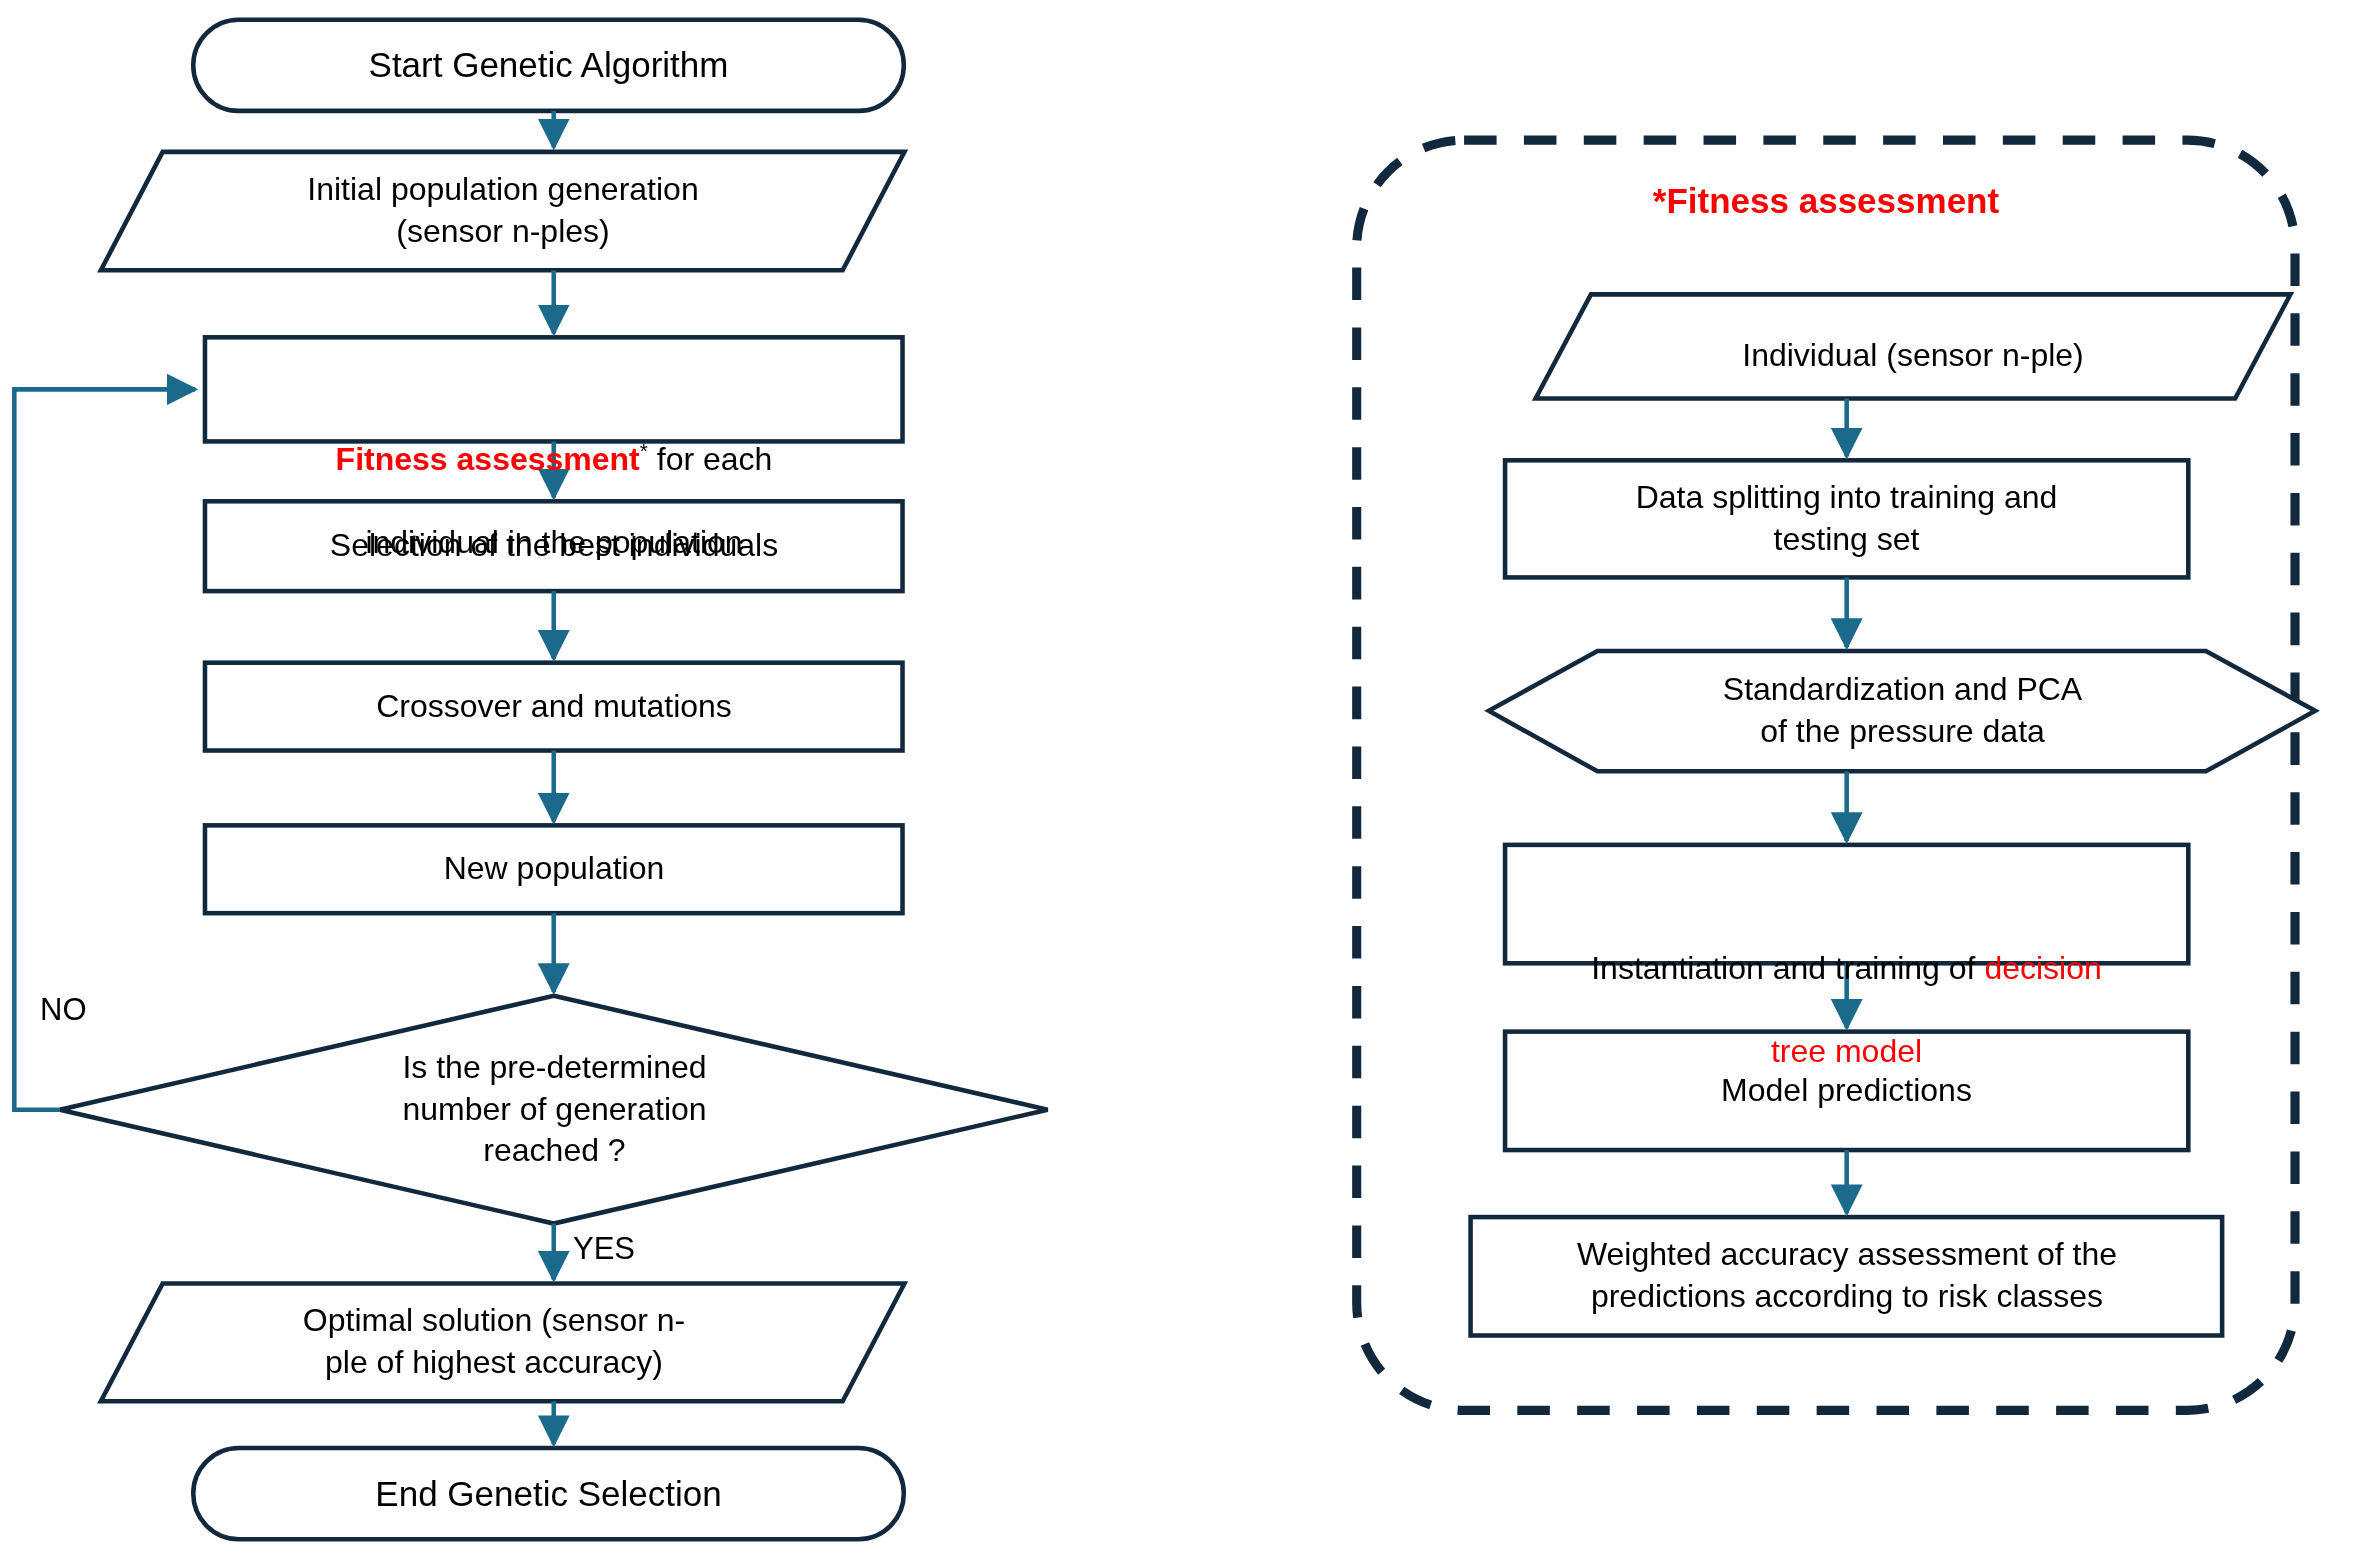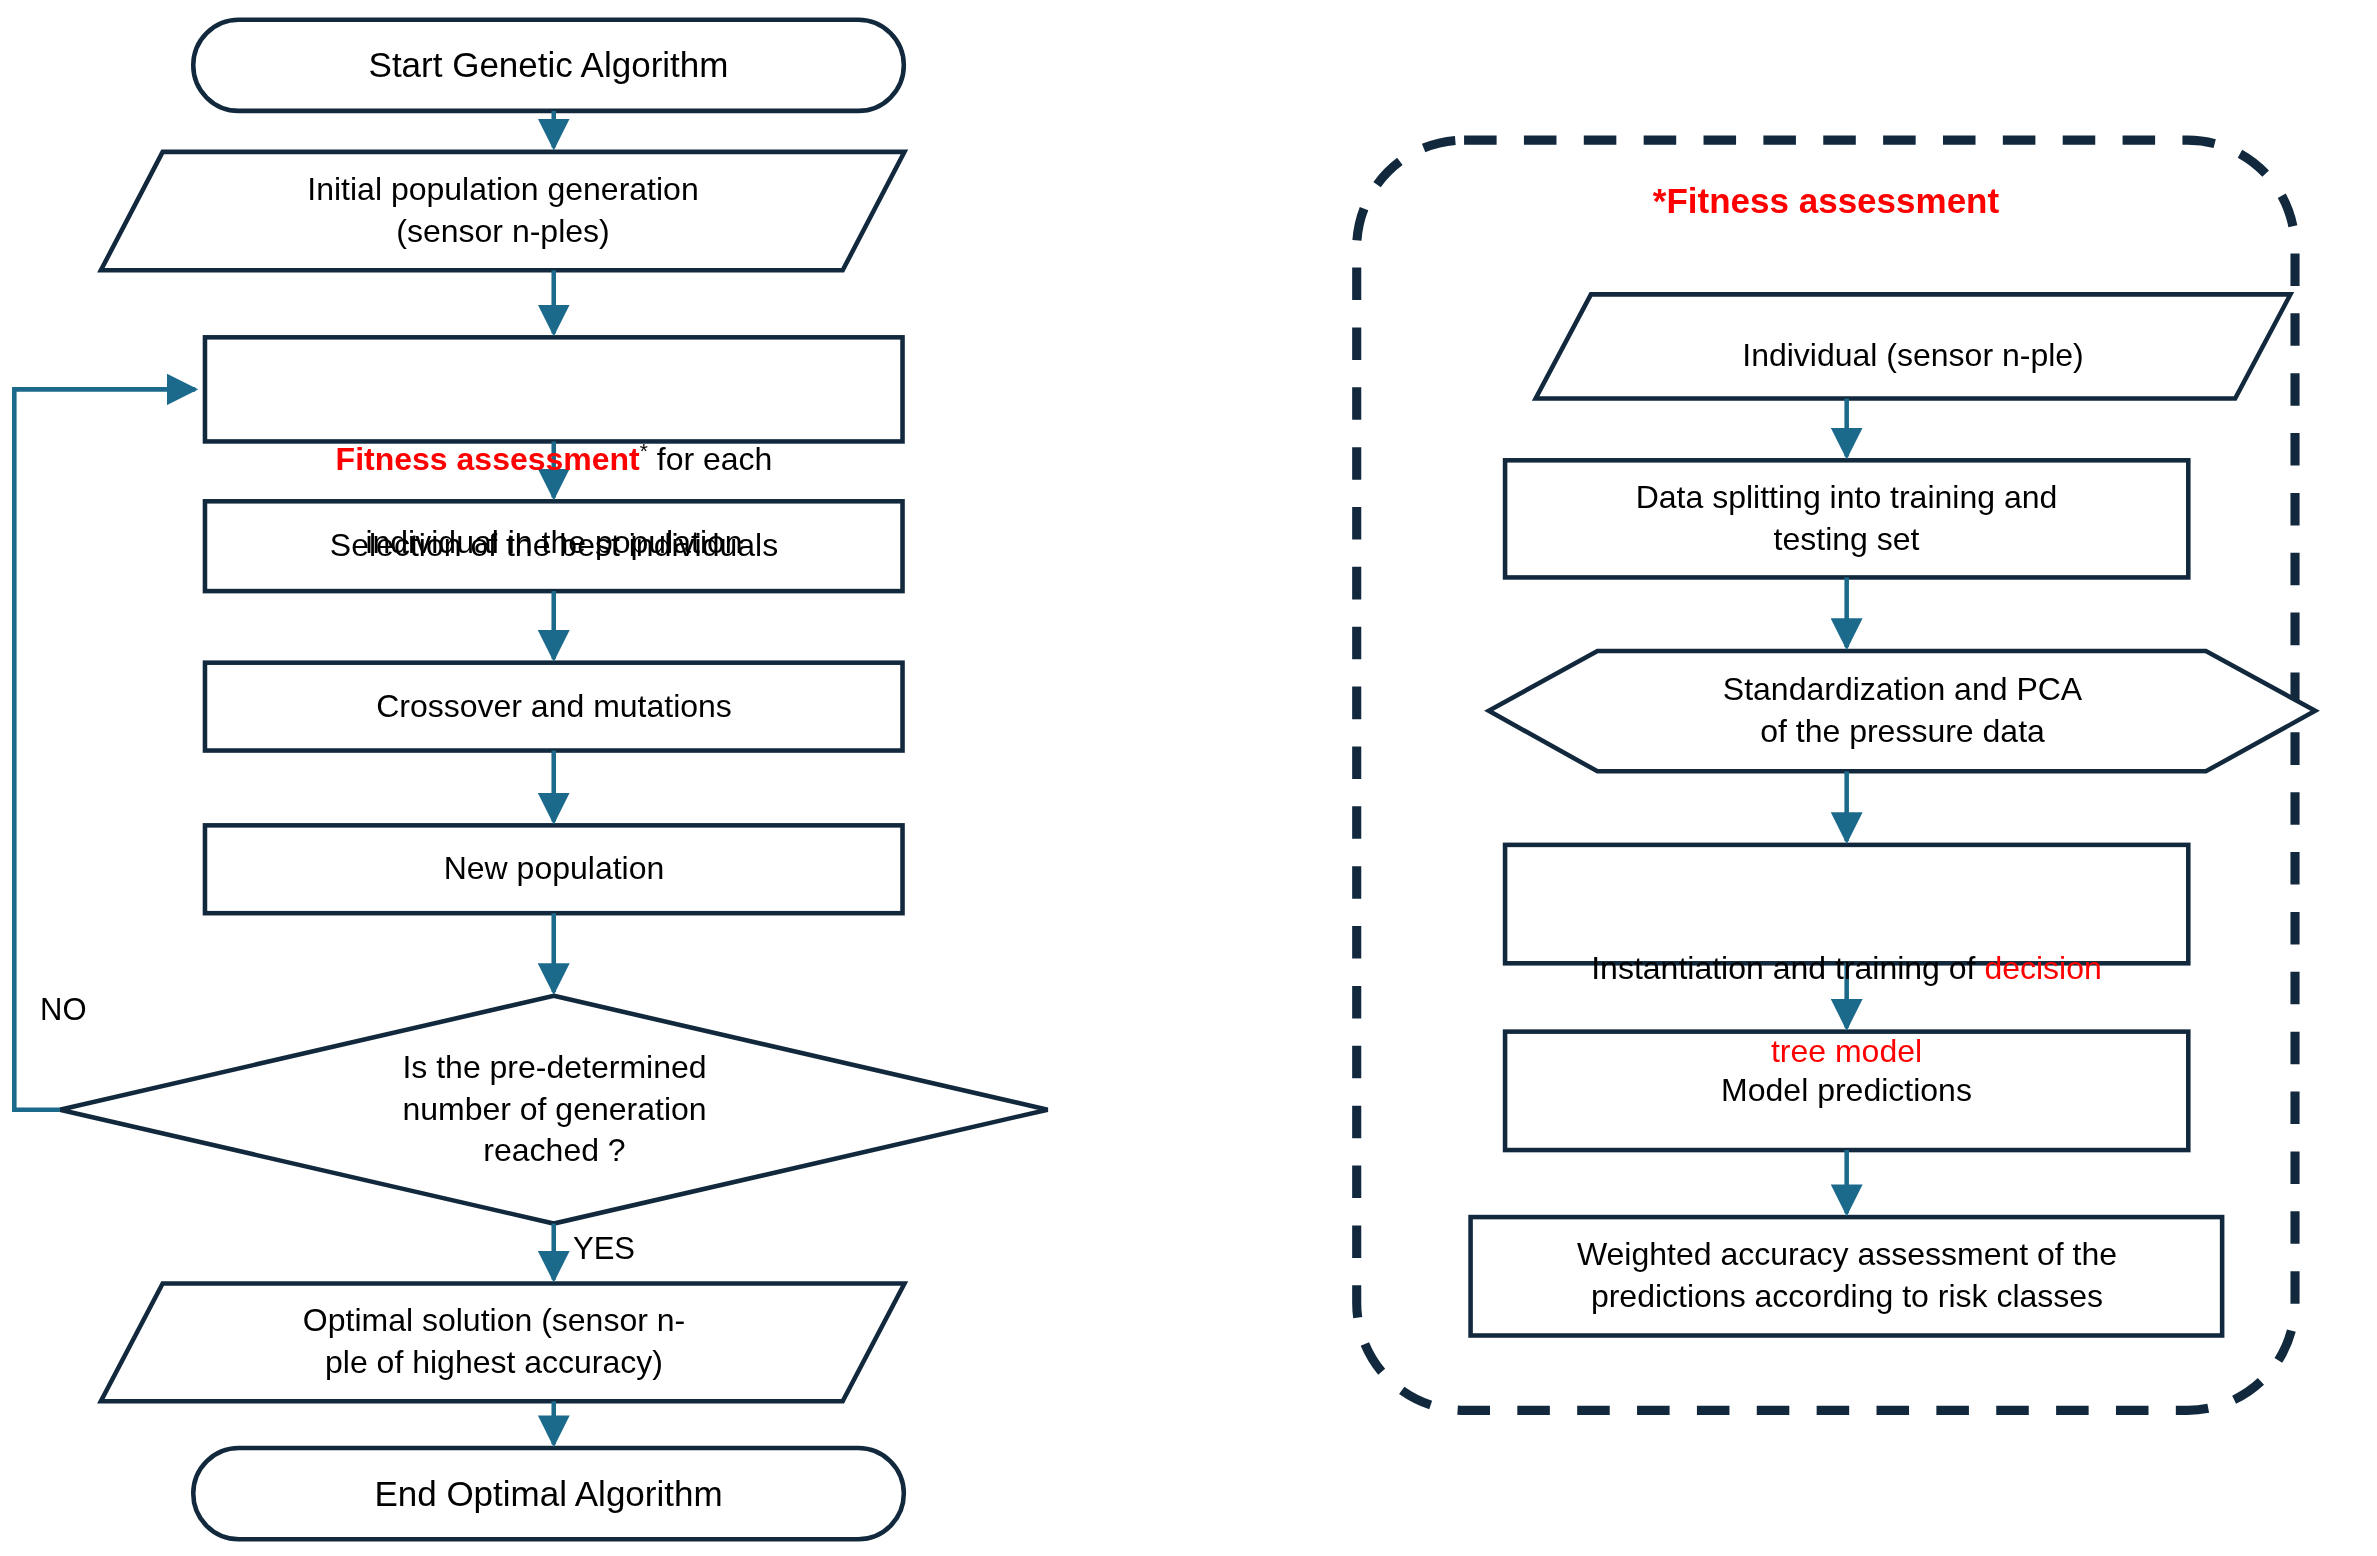--- a/index.html
+++ b/index.html
@@ -141,21 +141,21 @@
 
   <div class="node-label" style="left:205px; top:825px; width:698px; height:88px;">New population</div>
 
   <div class="node-label" style="left:294px; top:1012px; width:521px; height:195px;">Is the pre-determined
 number of generation
 reached ?</div>
 
   <div class="node-label" style="left:154px; top:1283px; width:680px; height:118px;">Optimal solution (sensor n-
 ple of highest accuracy)</div>
 
-  <div class="node-label bold" style="left:193px; top:1448px; width:711px; height:91px;">End Optimal Algorithm</div>
+  <div class="node-label bold" style="left:193px; top:1448px; width:711px; height:91px;">End Genetic Selection</div>
 
   <div class="edge-label" style="left:40px; top:970px;margin-top:24px;">NO</div>
 
   <div class="edge-label" style="left:573px; top:1233px;">YES</div>
 
   <div class="panel-title" style="left:1357px; top:181px; width:938px;text-align:center;">*Fitness assessment</div>
 
   <div class="node-label" style="left:1591px; top:304px; width:644px; height:104px;">Individual (sensor n-ple)</div>
 
   <div class="node-label" style="left:1505px; top:460px; width:683px; height:117px;">Data splitting into training and

